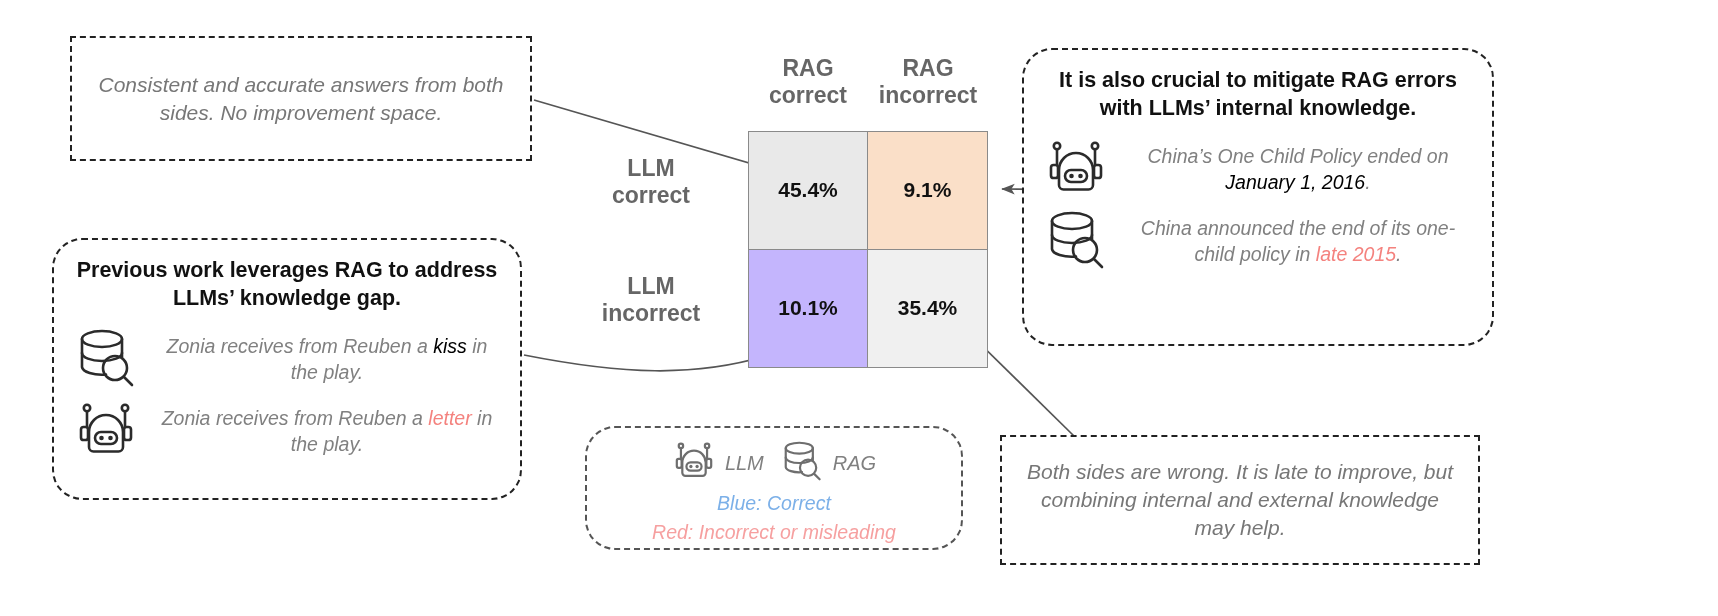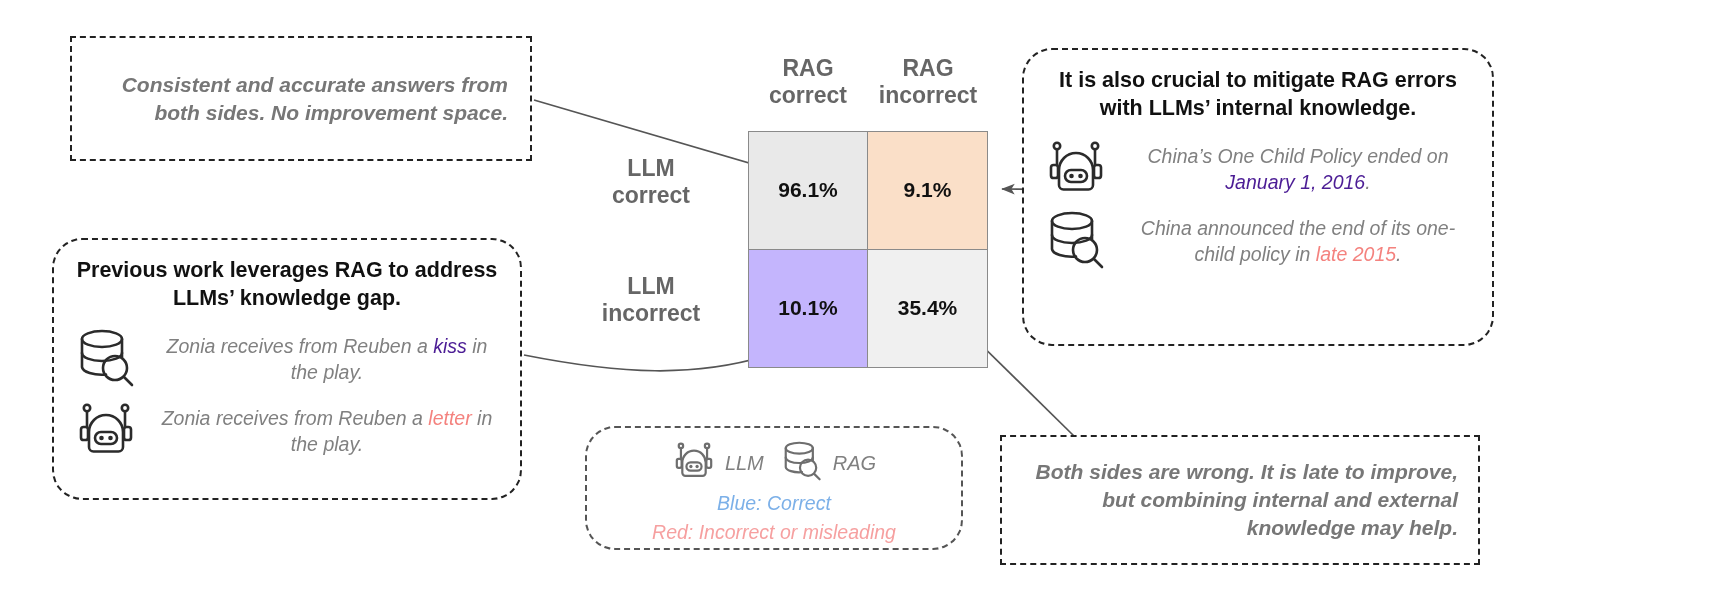--- a/index.html
+++ b/index.html
@@ -30,22 +30,22 @@
            font-weight:bold;color:#666;line-height:1.18;left:581px;}
   .rowhead.r0{top:155px;}
   .rowhead.r1{top:273px;}
 
   
   .box{position:absolute;box-sizing:border-box;background:#fff;}
   .box.dashed{border:2.2px dashed #222;}
   .box.rounded{border:2.2px dashed #222;border-radius:30px;}
   .box.dashdot{border:2.2px dashed #555;border-radius:30px;}
 
-  .note{font-size:21px;font-weight:bold;font-style:italic;color:#777;
-        line-height:1.33;text-align:right;}
+  .note{font-size:21px;font-weight:normal;font-style:italic;color:#777;
+        line-height:1.33;text-align:center;}
   .headline{font-size:21.5px;font-weight:bold;color:#111;line-height:1.32;text-align:center;}
 
   
   #box-consistent{left:70px;top:36px;width:462px;height:125px;
       display:flex;align-items:center;justify-content:center;padding:6px 22px;}
 
   
   #box-previous{left:52px;top:238px;width:470px;height:262px;padding:16px 20px 10px;}
   #box-previous .headline{margin-bottom:14px;}
 
@@ -58,21 +58,21 @@
       display:flex;align-items:center;justify-content:center;padding:6px 20px;}
 
   
   #box-legend{left:585px;top:426px;width:378px;height:124px;padding:12px 10px 8px;}
 
   
   .exrow{display:flex;align-items:center;gap:16px;margin-top:8px;}
   .exrow .icon{flex:0 0 auto;}
   .extext{flex:1 1 auto;font-size:19.5px;font-style:italic;color:#808080;
           line-height:1.3;text-align:center;}
-  .blue{color:#4c1d95;}
+  .blue{color:#000000;}
   .red{color:#f4827e;}
 
   
   .legend-top{display:flex;align-items:center;justify-content:center;gap:16px;}
   .legend-item{display:flex;align-items:center;gap:9px;}
   .legend-label{font-size:20px;font-style:italic;color:#808080;}
   .legend-line{text-align:center;font-size:19.5px;font-style:italic;margin-top:6px;}
   .legend-line.blue{color:#7cb0e8;}
   .legend-line.red{color:#f6a0a0;}
 </style>
@@ -108,21 +108,21 @@
   <div class="rowhead r0">
     <div>LLM</div>
     <div>correct</div>
   </div>
   <div class="rowhead r1">
     <div>LLM</div>
     <div>incorrect</div>
   </div>
 
   <div class="matrix">
-    <div class="cell c00">96.1%</div>
+    <div class="cell c00">45.4%</div>
     <div class="cell c01">9.1%</div>
     <div class="cell c10">10.1%</div>
     <div class="cell c11">35.4%</div>
   </div>
 
   <div class="box dashed" id="box-consistent">
     <div class="note">Consistent and accurate answers from both sides. No improvement space.</div>
   </div>
 
   <div class="box rounded" id="box-previous">

